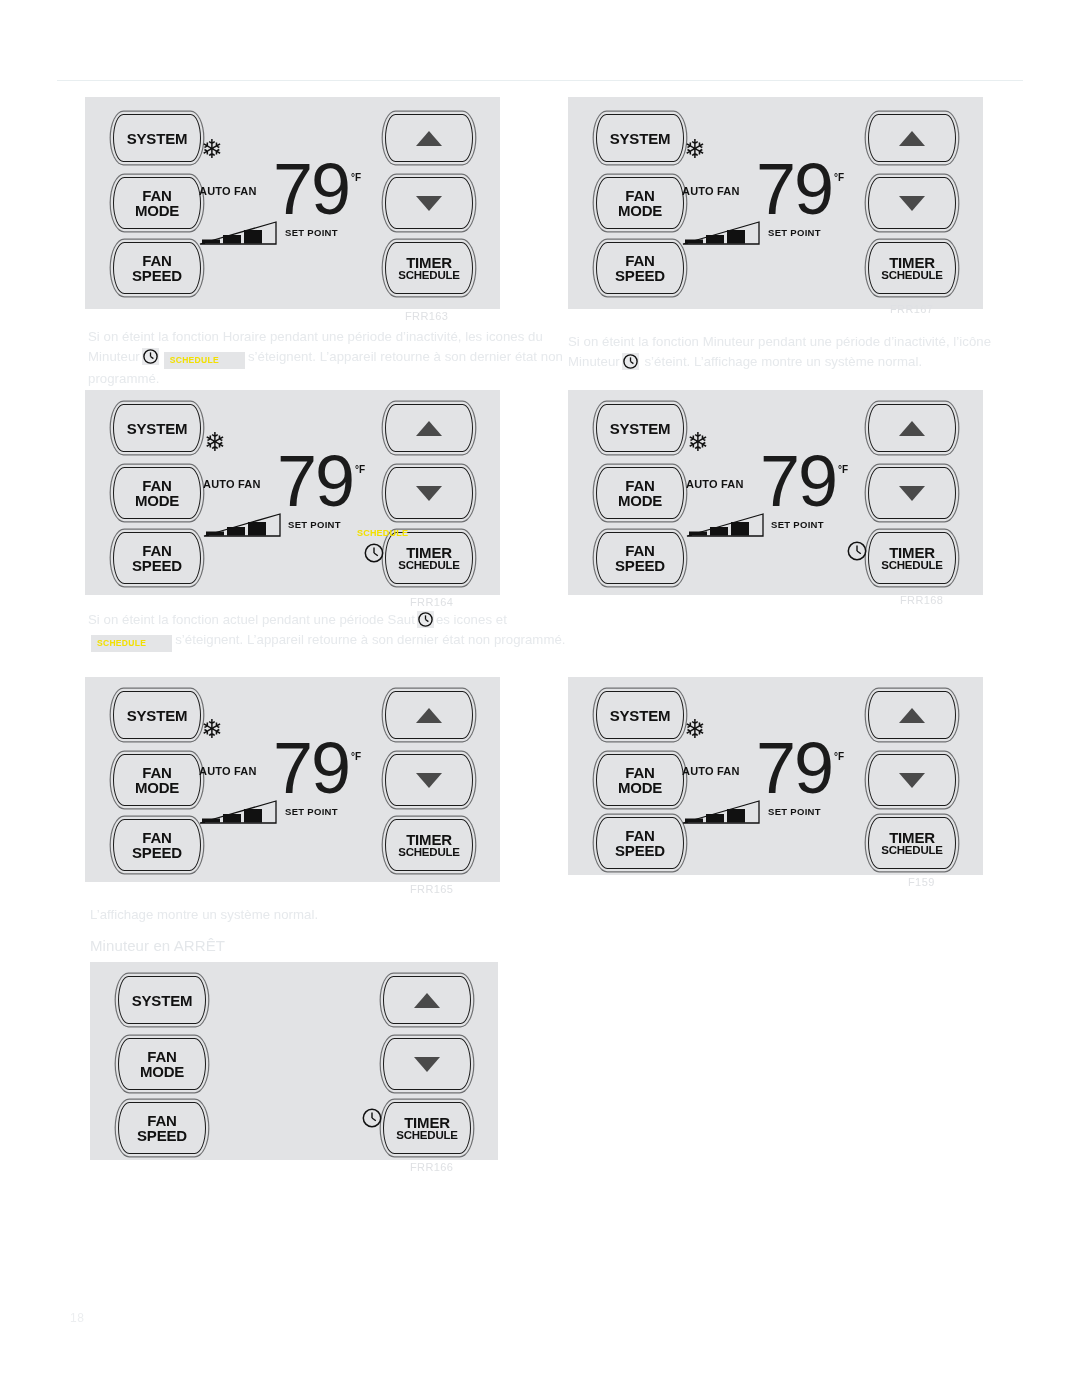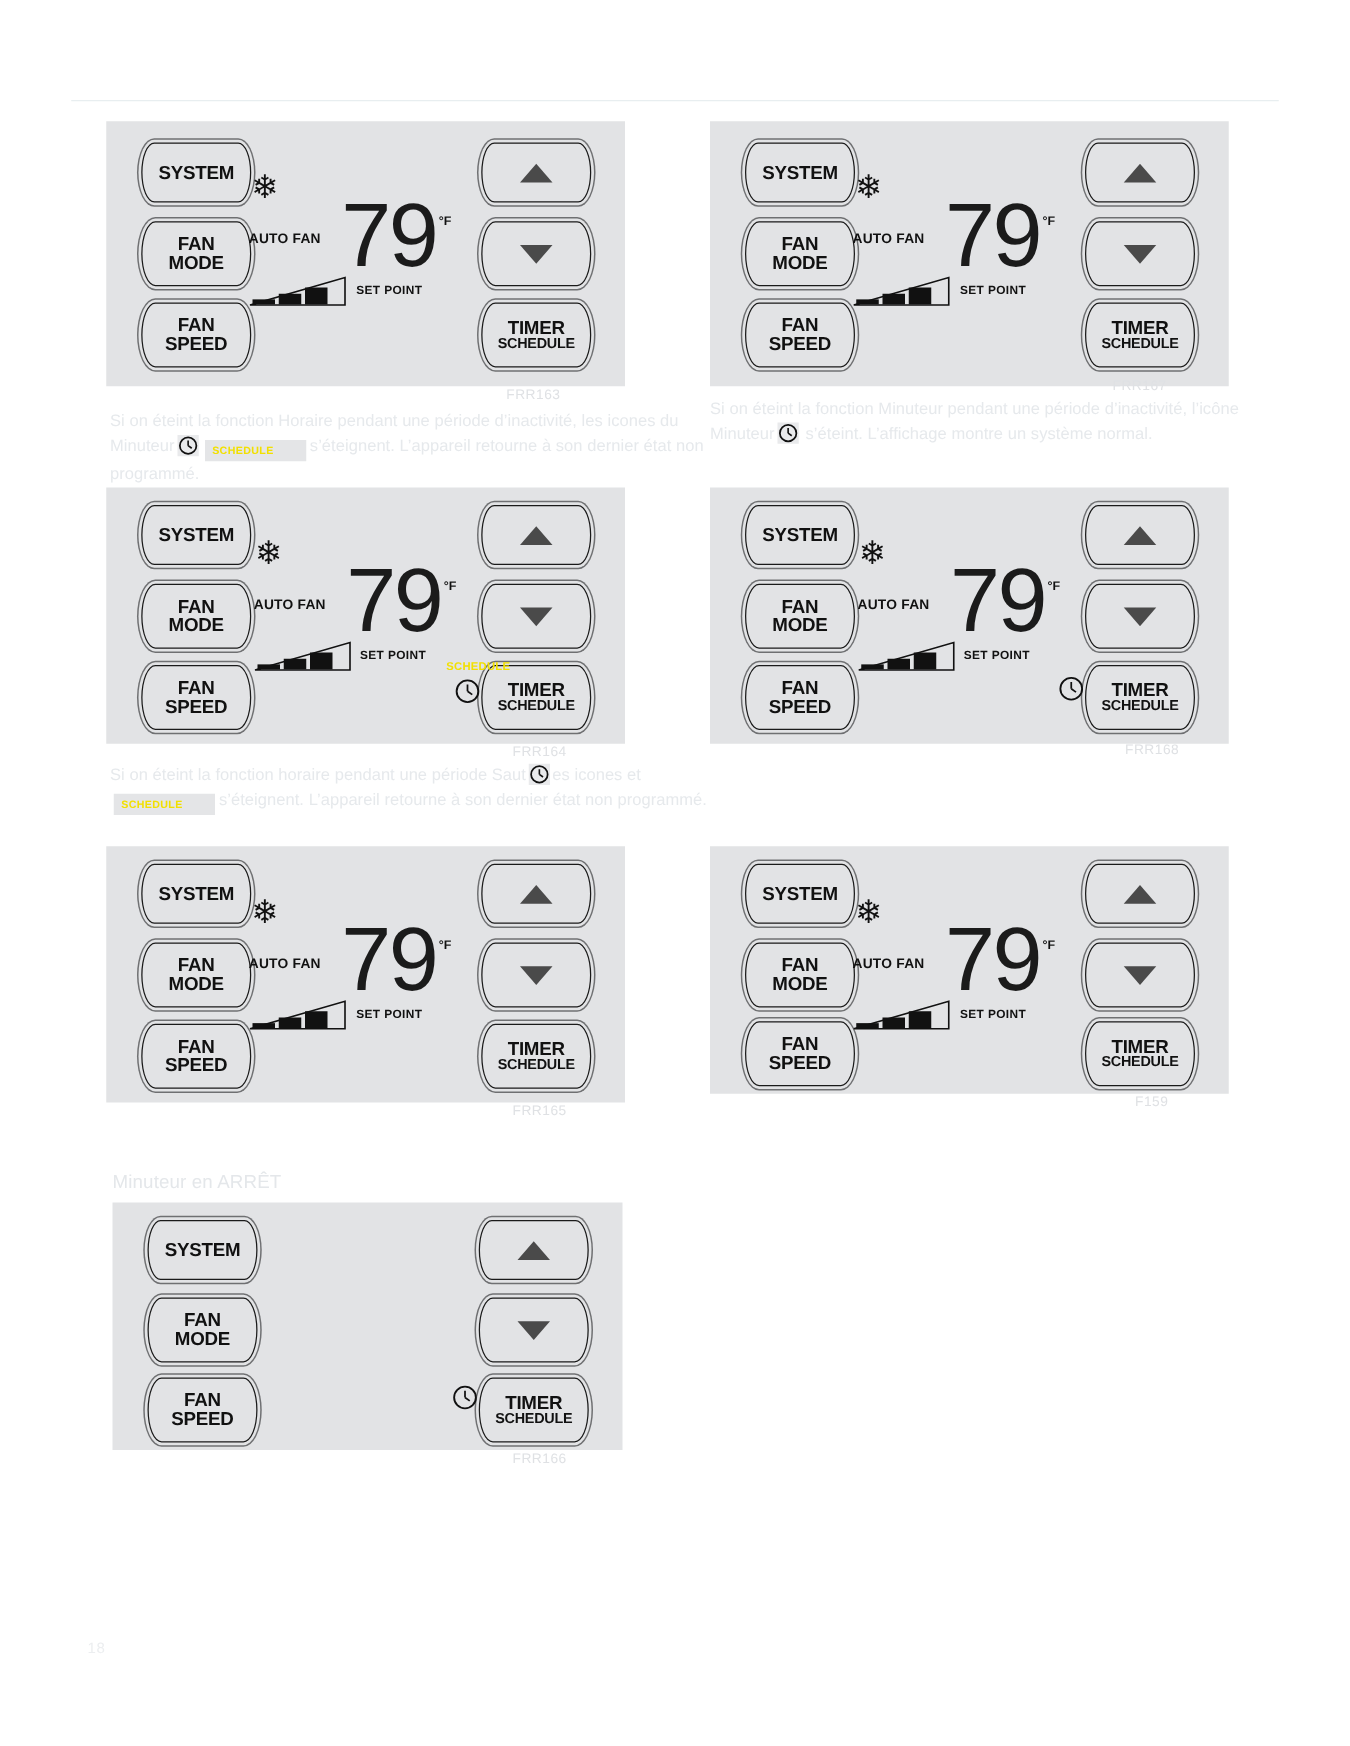--- a/index.html
+++ b/index.html
@@ -183,21 +183,21 @@
   </div>
 
   <div class="cap" style="left:88px;top:327px;width:492px;">
     <span>Si on éteint la fonction Horaire pendant une période d’inactivité, les icones du Minuteur</span><span class="inl-clock"><svg width="17" height="17" viewBox="0 0 17 17">
           <circle cx="8.5" cy="8.5" r="6.6" fill="none" stroke="#111" stroke-width="1.4"></circle>
           <line x1="8.5" y1="8.5" x2="8.5" y2="4.4" stroke="#111" stroke-width="1.3"></line>
           <line x1="8.5" y1="8.5" x2="11.4" y2="10.6" stroke="#111" stroke-width="1.3"></line>
         </svg></span><span class="inl-sched">SCHEDULE</span><span>s’éteignent. L’appareil retourne à son dernier état non programmé.</span>
   </div>
 
-  <div class="cap" style="left:568px;top:317px;width:470px;">
+  <div class="cap" style="left:568px;top:332px;width:470px;">
     <span>Si on éteint la fonction Minuteur pendant une période d’inactivité,  l’icône Minuteur</span><span class="inl-clock"><svg width="17" height="17" viewBox="0 0 17 17">
           <circle cx="8.5" cy="8.5" r="6.6" fill="none" stroke="#111" stroke-width="1.4"></circle>
           <line x1="8.5" y1="8.5" x2="8.5" y2="4.4" stroke="#111" stroke-width="1.3"></line>
           <line x1="8.5" y1="8.5" x2="11.4" y2="10.6" stroke="#111" stroke-width="1.3"></line>
         </svg></span> <span>s’éteint. L’affichage montre un système normal.</span>
   </div>
 
   <div class="panel" style="left:85px;top:390px;width:415px;height:205px;">
     <div class="btn btn-sys" style="top:14px;">
       <span class="lbl" style="font-size:15px;">SYSTEM</span>
@@ -283,21 +283,21 @@
       <svg width="22" height="22" viewBox="0 0 22 22">
           <circle cx="11" cy="11" r="8.7" fill="none" stroke="#111" stroke-width="1.5"></circle>
           <line x1="11" y1="11" x2="11" y2="5.6" stroke="#111" stroke-width="1.4"></line>
           <line x1="11" y1="11" x2="14.8" y2="13.7" stroke="#111" stroke-width="1.4"></line>
         </svg>
     </div>
     <div class="frr" style="left:332px;top:204px;">FRR168</div>
   </div>
 
   <div class="cap" style="left:88px;top:610px;width:480px;">
-    <span>Si on éteint la fonction horaire pendant une période Saut</span><span class="inl-clock"><svg width="17" height="17" viewBox="0 0 17 17">
+    <span>Si on éteint la fonction actuel pendant une période Saut</span><span class="inl-clock"><svg width="17" height="17" viewBox="0 0 17 17">
           <circle cx="8.5" cy="8.5" r="6.6" fill="none" stroke="#111" stroke-width="1.4"></circle>
           <line x1="8.5" y1="8.5" x2="8.5" y2="4.4" stroke="#111" stroke-width="1.3"></line>
           <line x1="8.5" y1="8.5" x2="11.4" y2="10.6" stroke="#111" stroke-width="1.3"></line>
         </svg></span><span>es icones et</span><span class="inl-sched">SCHEDULE</span><span>s’éteignent. L’appareil retourne à son dernier état non programmé.</span>
   </div>
 
 
   <div class="panel" style="left:85px;top:677px;width:415px;height:205px;">
     <div class="btn btn-sys" style="top:14px;">
       <span class="lbl" style="font-size:15px;">SYSTEM</span>
@@ -367,20 +367,23 @@
       <svg width="82" height="26" viewBox="0 0 82 26">
           <polygon points="2,24 78,2 78,24" fill="none" stroke="#111" stroke-width="1.3"></polygon>
           <rect x="4" y="19.5" width="18" height="4" fill="#111"></rect>
           <rect x="25" y="15" width="18" height="8.5" fill="#111"></rect>
           <rect x="46" y="10" width="18" height="13.5" fill="#111"></rect>
         </svg>
     </div>
     <div class="frr" style="left:340px;top:199px;">F159</div>
   </div>
 
+  <div class="cap" style="left:90px;top:905px;width:480px;">
+    <span>L’affichage montre un système normal.</span>
+  </div>
 
   <div class="heading" style="left:90px;top:937px;">Minuteur en ARRÊT</div>
 
   <div class="panel" style="left:90px;top:962px;width:408px;height:198px;">
     <div class="btn btn-sys" style="top:14px;">
       <span class="lbl" style="font-size:15px;">SYSTEM</span>
     </div>
     <div class="btn btn-fanmode" style="top:76px;">
       <span class="lbl" style="font-size:15px;">FAN</span>
       <span class="lbl" style="font-size:15px;">MODE</span>

